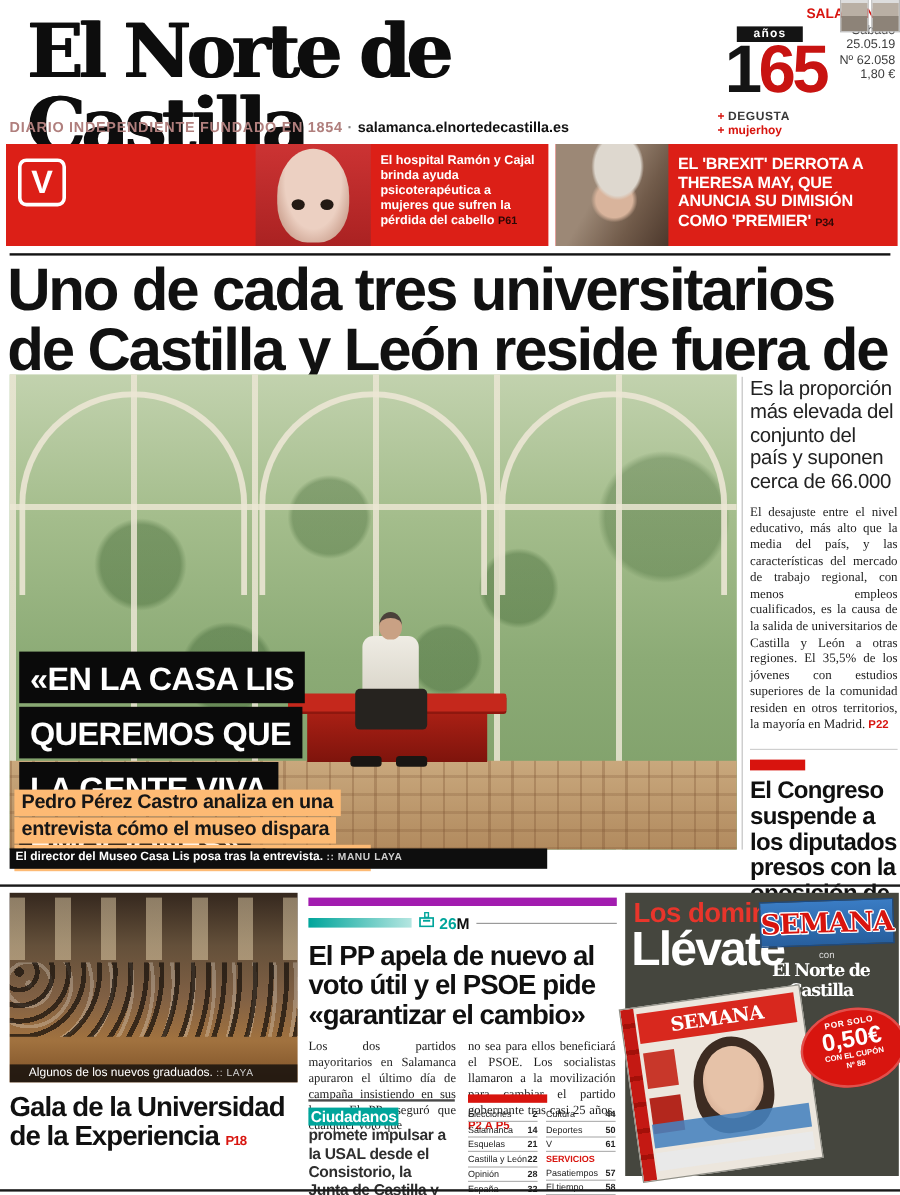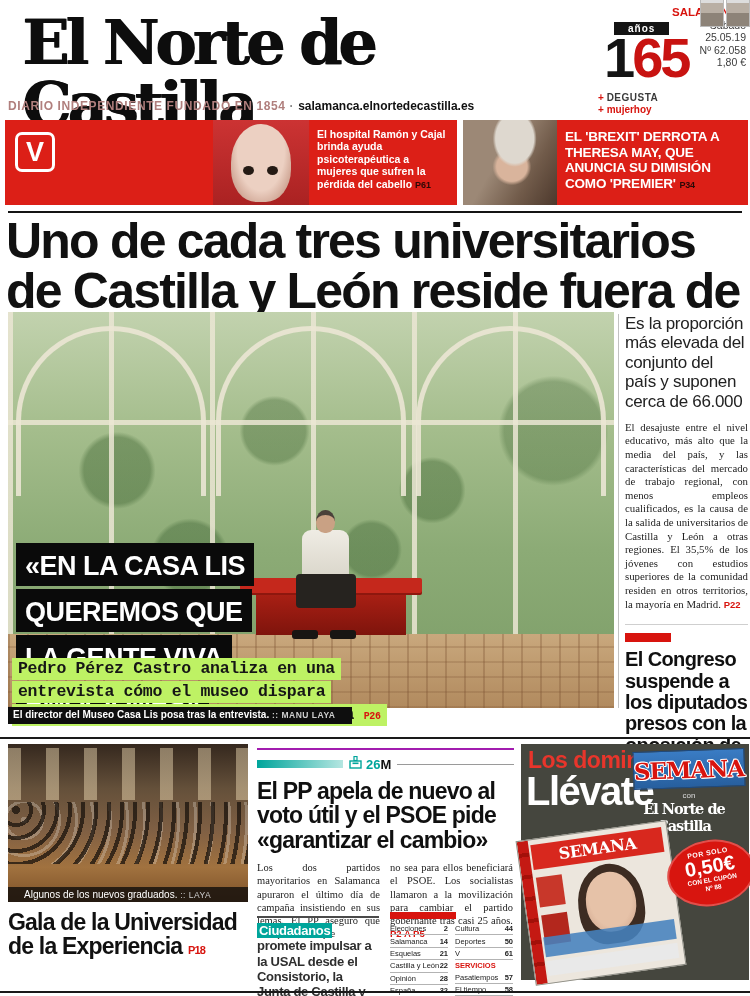--- a/index.html
+++ b/index.html
@@ -96,24 +96,24 @@
     background:linear-gradient(180deg,#efece4,#d8d4c8); border-radius:9px 9px 3px 3px; }
   .person-legs { position:absolute; left:288px; top:262px; width:60px; height:34px;
     background:#26231f; border-radius:4px; }
   .person-shoe { position:absolute; top:318px; width:26px; height:9px; background:#191613; border-radius:3px; }
   .person-shoe.s1 { left:284px; } .person-shoe.s2 { left:322px; }
 
   .quote { left:16px; top:543px; }
   .quote .qline { display:table; background:#0a0a0a; color:#fff; font-weight:bold;
     font-size:27px; letter-spacing:-.5px; padding:8px 9px 4px; margin-bottom:3px; }
   .deck { left:12px; top:658px; }
-  .deck .dline { display:table; background:#bef264; color:#161616; font-weight:bold;
-    font-size:16.5px; letter-spacing:-.3px; padding:1px 6px 2px; margin-bottom:1px;font-family:Liberation Mono, monospace; }
+  .deck .dline { display:table; background:#fdba74; color:#161616; font-weight:bold;
+    font-size:16.5px; letter-spacing:-.3px; padding:1px 6px 2px; margin-bottom:1px; }
   .page-ref { color:#d8140e; font-weight:bold; font-size:10px; }
-  .photo-caption { left:8px; top:707px; width:344px; height:17px; background:#0e0e0e;
+  .photo-caption { left:8px; top:707px; width:448px; height:17px; background:#0e0e0e;
     color:#fff; font-size:10px; font-weight:bold; padding:2px 5px; white-space:nowrap; overflow:hidden; }
   .credit { color:#cfcfcf; font-size:8.5px; letter-spacing:.5px; }
 
   
   .vline { left:618px; top:314px; width:1px; height:394px; background:#c2c2c2; }
   .rightcol { left:625px; top:314px; width:123px; color:#1c1c1c; }
   .subhead { font-size:17px; line-height:1.14; letter-spacing:-.3px; color:#222; }
   .serifbody { font-family:"Liberation Serif", serif; font-size:10.8px; line-height:1.26;
     text-align:justify; color:#1d1d1d; margin-top:10px; }
   .col-div { border-top:1px solid #cfcfcf; margin-top:13px; }
@@ -134,21 +134,21 @@
     background:
       repeating-radial-gradient(circle at 8px 8px, rgba(25,18,12,.75) 0 4px, rgba(0,0,0,0) 4px 13px),
       repeating-radial-gradient(circle at 16px 18px, rgba(240,235,225,.28) 0 3px, rgba(0,0,0,0) 3px 17px); }
   .gala-caption { position:absolute; left:0; bottom:0; width:100%; background:rgba(18,15,12,.82);
     color:#fff; font-size:10px; font-weight:normal; padding:2px 16px; }
   .gala-head { left:8px; top:910px; width:244px; font-size:23px; font-weight:bold;
     letter-spacing:-.8px; line-height:1.05; color:#111; }
   .page-ref-md { color:#d8140e; font-weight:bold; font-size:11px; }
 
   .midcol { left:257px; top:748px; width:257px; }
-  .kicker { display:flex; align-items:center; border-top:2px solid #a21caf; padding-top:5px; }
+  .kicker { display:flex; align-items:center; border-top:7px solid #a21caf; padding-top:5px; }
   .kicker-bar { width:86px; height:8px; background:linear-gradient(90deg,#00a59b,#b5e6e1); }
   .kicker-icon { margin:0 4px 0 6px; }
   .kicker-label { font-size:13px; font-weight:bold; }
   .kicker-label .k26 { color:#00a59b; } .kicker-label .kM { color:#111; }
   .kicker-line { flex:1; height:1px; background:#9a9a9a; margin-left:6px; }
   .elect-head { font-size:23px; font-weight:bold; letter-spacing:-.8px; line-height:1.06;
     color:#101010; margin-top:6px; }
   .elect-body { display:flex; gap:10px; margin-top:9px; }
   .elect-body .col { width:123px; font-family:"Liberation Serif", serif; font-size:10.5px;
     line-height:1.26; text-align:justify; color:#1d1d1d; }

